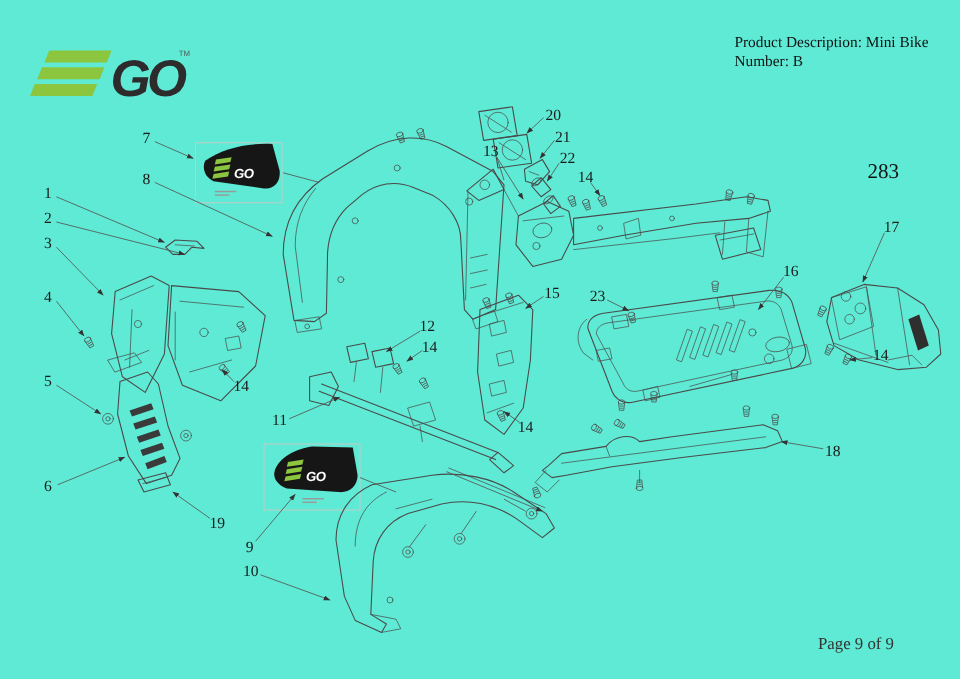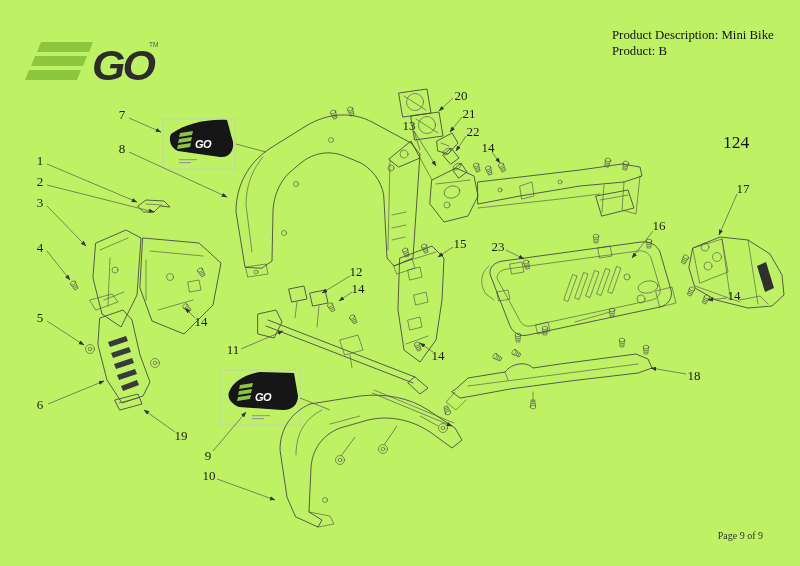--- a/index.html
+++ b/index.html
@@ -1,47 +1,47 @@
 <!DOCTYPE html>
 <html><head>
 <meta charset="utf-8">
 <style>
   html,body{margin:0;padding:0;background:#fff;}
-  #page{position:relative;width:800px;height:566px;background:#bef264;overflow:hidden;
+  #page{position:relative;width:800px;height:566px;background:#5eead4;overflow:hidden;
         font-family:"Liberation Serif",serif;color:#111;}
   #drawing{position:absolute;left:0;top:0;}
   .ln{stroke:#4a4a4a;stroke-width:0.9;fill:none;stroke-linejoin:round;stroke-linecap:round;}
   .thin{stroke-width:0.6;}
   .leader{stroke:#555;stroke-width:0.7;fill:none;}
   .callout-num{font-family:"Liberation Serif",serif;font-size:13px;fill:#1a1a1a;text-anchor:middle;}
   .info-block{position:absolute;left:612px;top:28px;font-size:12.8px;line-height:15.6px;white-space:nowrap;}
   .page-number{position:absolute;left:700px;top:132px;width:72px;text-align:center;font-size:17.5px;}
-  .footer-page{position:absolute;right:37px;top:530px;font-size:10px;color:#333;}
+  .footer-page{position:absolute;right:55px;top:530px;font-size:14px;color:#333;}
   .logo-go{font-family:"Liberation Sans",sans-serif;font-weight:bold;font-style:italic;
            font-size:43px;fill:#2d2b2c;letter-spacing:-3px;}
   .logo-tm{font-family:"Liberation Sans",sans-serif;font-size:6.5px;fill:#555;}
   .decal-go{font-family:"Liberation Sans",sans-serif;font-weight:bold;font-style:italic;
             font-size:11px;fill:#ffffff;letter-spacing:-0.5px;}
   .decal-box{stroke:#c9c9c9;stroke-width:0.8;fill:none;}
   .dk{fill:#161616;stroke:none;}
   .grn{fill:#8CC63F;stroke:none;}
   .slat{fill:#3a3a3a;stroke:none;}
   .print{fill:#9a9a9a;stroke:none;}
 </style>
 </head>
 <body>
 
 <div id="page">
 
   <div class="info-block">
     <div>Product Description: Mini Bike</div>
-    <div>Product: B</div>
+    <div>Number: B</div>
   </div>
 
-  <div class="page-number">124</div>
+  <div class="page-number">283</div>
   <div class="footer-page">Page 9 of 9</div>
 
   <svg id="drawing" width="800" height="566" viewBox="0 0 800 566">
     <defs>
       <marker id="ah" markerWidth="9" markerHeight="8" refX="7.5" refY="3" orient="auto">
         <path d="M0,0 L8,3 L0,6 Z" fill="#333"></path>
       </marker>
       <g id="screw">
         <ellipse cx="0" cy="0" rx="2.8" ry="1.8" class="ln thin"></ellipse>
         <path d="M-2.6,0.6 L-1.8,7 L1.8,7 L2.6,0.6" class="ln thin"></path>

